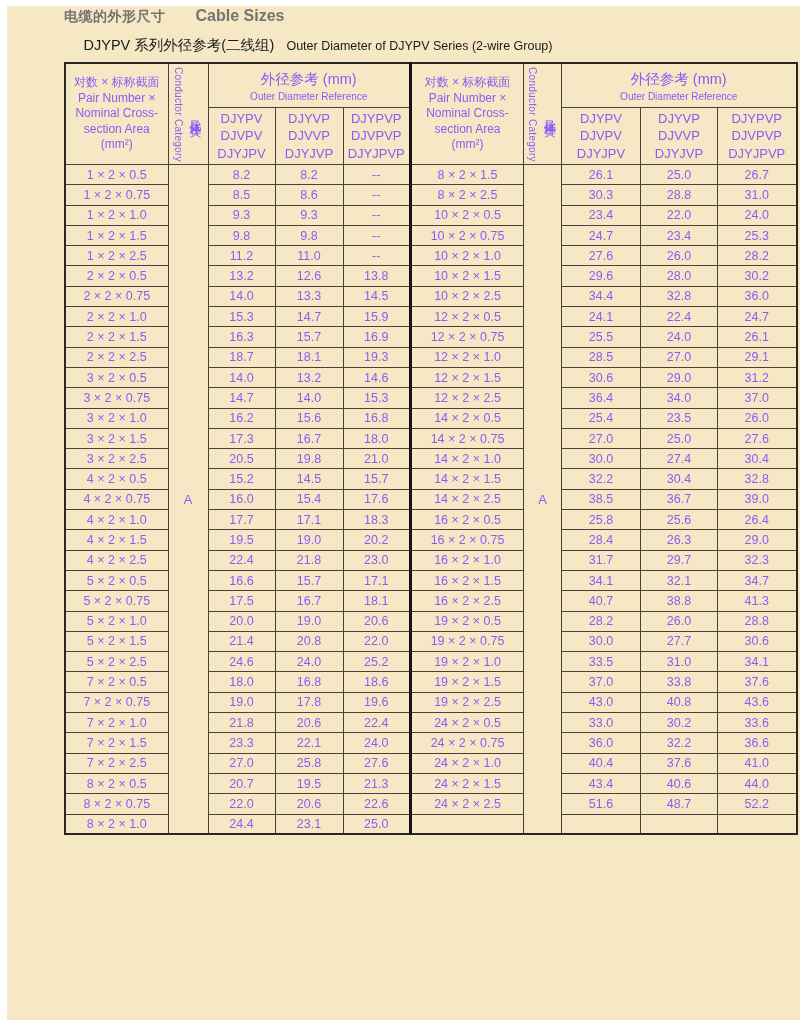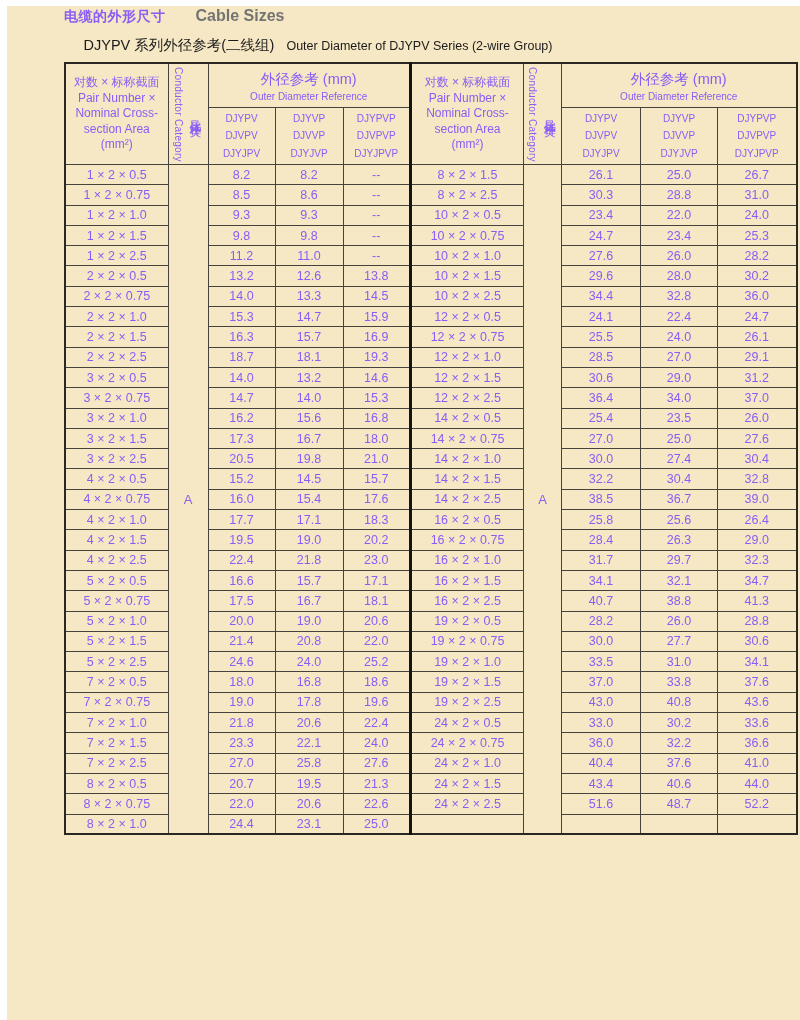--- a/index.html
+++ b/index.html
@@ -3,21 +3,21 @@
 <meta charset="utf-8">
 <style>
   html,body{margin:0;padding:0;}
   body{
     width:800px;height:1020px;position:relative;background:#ffffff;
     font-family:"Liberation Sans",sans-serif;overflow:hidden;
   }
   .page-bg{position:absolute;left:7px;top:6px;right:0;bottom:0;background:#f7e8c5;}
   
   .title-row{position:absolute;left:64px;top:7px;display:flex;align-items:baseline;gap:30px;}
-  .title-zh{font-size:14px;font-weight:bold;color:#8b5cf6;letter-spacing:0.5px;}
+  .title-zh{font-size:14px;font-weight:bold;color:#737373;letter-spacing:0.5px;}
   .title-en{font-size:16px;font-weight:bold;color:#737373;}
   .subtitle-row{position:absolute;left:0;top:36px;width:636px;display:flex;justify-content:center;align-items:baseline;gap:12px;color:#1b1b1b;}
   .subtitle-zh{font-size:14.5px;}
   .subtitle-en{font-size:12.5px;}
   
   table.cable-table{
     position:absolute;top:62px;border-collapse:collapse;table-layout:fixed;
     color:#8b5cf6;border:2px solid #2b2824;
   }
   table.left-table{left:64px;width:345px;}
@@ -26,21 +26,21 @@
   tr.h1{height:44px;}
   tr.h2{height:56px;}
   tr.body-row{height:20.3px;}
   .pair-h{font-size:12px;line-height:15.5px;}
   .cond-h{}
   .cond-wrap{display:flex;justify-content:center;align-items:center;gap:3px;height:100px;}
   .v-en{writing-mode:vertical-rl;font-size:10px;letter-spacing:0.3px;white-space:nowrap;}
   .v-zh{writing-mode:vertical-rl;text-orientation:upright;font-size:12px;letter-spacing:2px;white-space:nowrap;}
   .od-zh{font-size:14.5px;line-height:20px;padding-top:2px;}
   .od-en{font-size:10px;line-height:16px;}
-  .model-h div{font-size:10px;line-height:17.5px;}
+  .model-h div{font-size:13px;line-height:17.5px;}
   td.spec-cell{font-size:12.5px;}
   td.val-cell{font-size:12.5px;}
   td.cond-cell{font-size:13px;}
 </style>
 </head>
 <body>
 
 <div class="page-bg"></div>
 
 <div class="title-row">

